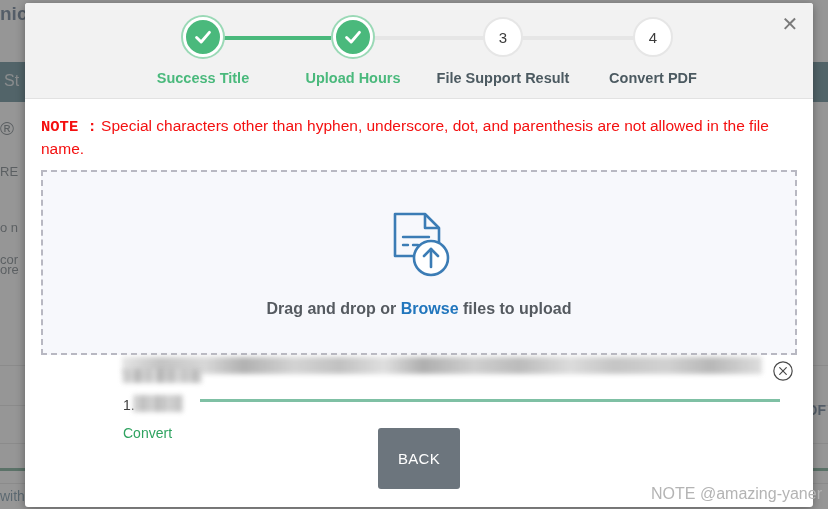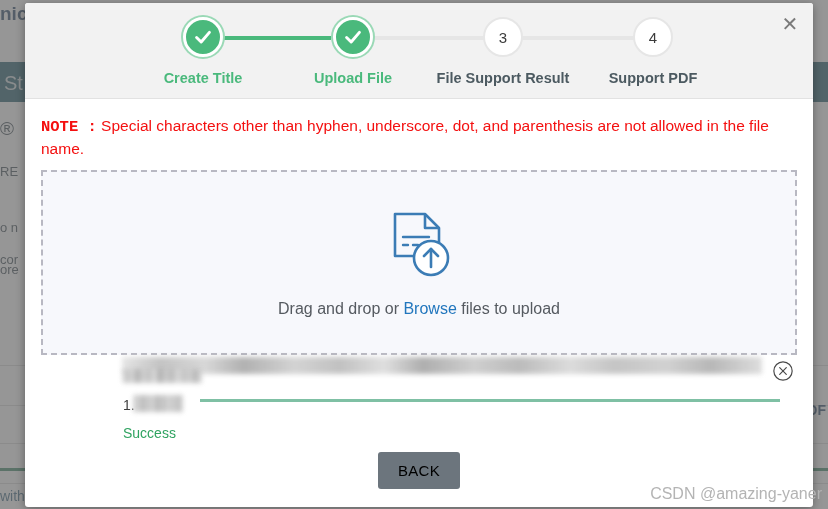--- a/index.html
+++ b/index.html
@@ -30,21 +30,21 @@
   }
   #bg-navbar {
     position: absolute;
     left: 0; top: 62px;
     width: 828px; height: 40px;
     background: #0b4c5f;
   }
   #bg-navbar-label {
     position: absolute;
     left: 4px; top: 10px;
-    font-size: 20px;
+    font-size: 16px;
     color: #cfd9dd;
     white-space: nowrap;
   }
   #bg-reg {
     position: absolute;
     left: 0; top: 118px;
     font-size: 19px;
     color: #2b3a44;
   }
   .bg-line {
@@ -199,21 +199,21 @@
     background: #f7f8fc;
     display: flex;
     flex-direction: column;
     align-items: center;
     justify-content: center;
   }
   #upload-icon { display: block; }
   #dropzone-text {
     margin-top: 16px;
     font-size: 16px;
-    font-weight: normal;
+    font-weight: bold;
     color: #555a60;
   }
   #browse-link { color: #2176bd; cursor: pointer; }
 
   
   #file-row {
     position: absolute;
     left: 75px; top: 352px;
     width: 700px;
     height: 90px;
@@ -264,24 +264,24 @@
     position: absolute;
     left: 0; bottom: 18px;
     width: 788px;
     display: flex;
     justify-content: center;
     gap: 8px;
   }
   .btn {
     border: none;
     border-radius: 3px;
-    color: #000000;
+    color: #ffffff;
     font-size: 15px;
     font-family: "Liberation Sans", sans-serif;
-    padding: 10px 20px;
+    padding: 22px 20px;
     cursor: pointer;
     letter-spacing: 0.3px;
   }
   #back-btn { background: #6c757d; }
   #continue-btn { background: #1368a4; }
 
   
   #watermark {
     position: absolute;
     right: 6px; bottom: 6px;
@@ -328,40 +328,40 @@
     <div class="connector" style="left:494px; width:128px;"></div>
 
     <div id="steps">
 
       <div class="step done">
         <div class="step-circle">
           <svg class="step-check" viewBox="0 0 24 24">
             <path d="M5 12.5 L10 17.5 L19 7" fill="none" stroke="#ffffff" stroke-width="3.2" stroke-linecap="round" stroke-linejoin="round"></path>
           </svg>
         </div>
-        <div class="step-label">Create Title</div>
+        <div class="step-label">Success Title</div>
       </div>
 
       <div class="step done">
         <div class="step-circle">
           <svg class="step-check" viewBox="0 0 24 24">
             <path d="M5 12.5 L10 17.5 L19 7" fill="none" stroke="#ffffff" stroke-width="3.2" stroke-linecap="round" stroke-linejoin="round"></path>
           </svg>
         </div>
-        <div class="step-label">Upload File</div>
+        <div class="step-label">Upload Hours</div>
       </div>
 
       <div class="step">
         <div class="step-circle">3</div>
         <div class="step-label">File Support Result</div>
       </div>
 
       <div class="step">
         <div class="step-circle">4</div>
-        <div class="step-label">Support PDF</div>
+        <div class="step-label">Convert PDF</div>
       </div>
 
     </div>
   </div>
 
   <div id="note">
     <span id="note-label">NOTE :</span><span> Special characters other than hyphen, underscore, dot, and parenthesis are not allowed in the file name.</span>
   </div>
 
   <div id="dropzone">
@@ -384,28 +384,28 @@
     <div class="redacted" id="redacted-name"></div>
     <div class="redacted" id="redacted-name2"></div>
 
     <div id="file-size">1.</div>
     <div class="redacted" id="redacted-size"></div>
 
     <div id="progress-track">
       <div id="progress-fill" style="width: 100%;"></div>
     </div>
 
-    <div id="file-status">Success</div>
+    <div id="file-status">Convert</div>
 
     <svg id="remove-file-btn" viewBox="0 0 24 24">
       <circle cx="12" cy="12" r="10" fill="none" stroke="#4a4a4a" stroke-width="1.3"></circle>
       <line x1="8.4" y1="8.4" x2="15.6" y2="15.6" stroke="#4a4a4a" stroke-width="1.3" stroke-linecap="round"></line>
       <line x1="15.6" y1="8.4" x2="8.4" y2="15.6" stroke="#4a4a4a" stroke-width="1.3" stroke-linecap="round"></line>
     </svg>
   </div>
 
   <div id="footer">
     <button class="btn" id="back-btn">BACK</button>
   </div>
 
 </div>
 
-<div id="watermark">CSDN @amazing-yaner</div>
+<div id="watermark">NOTE @amazing-yaner</div>
 
 </body></html>

